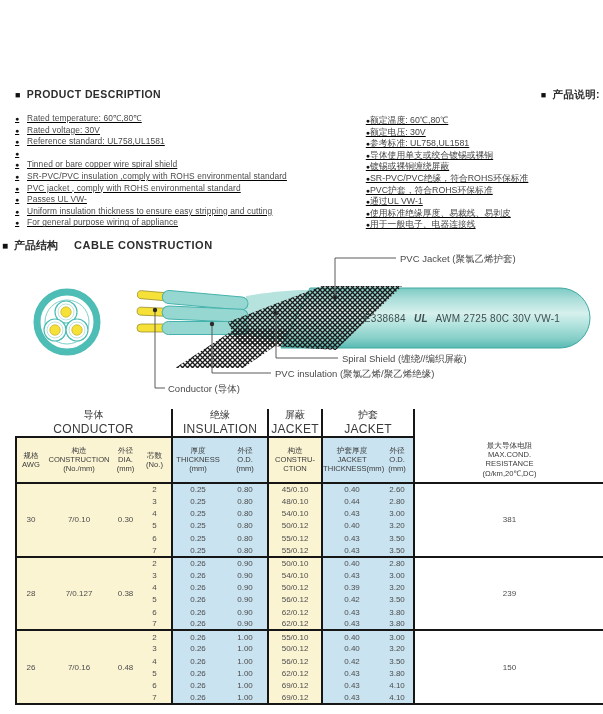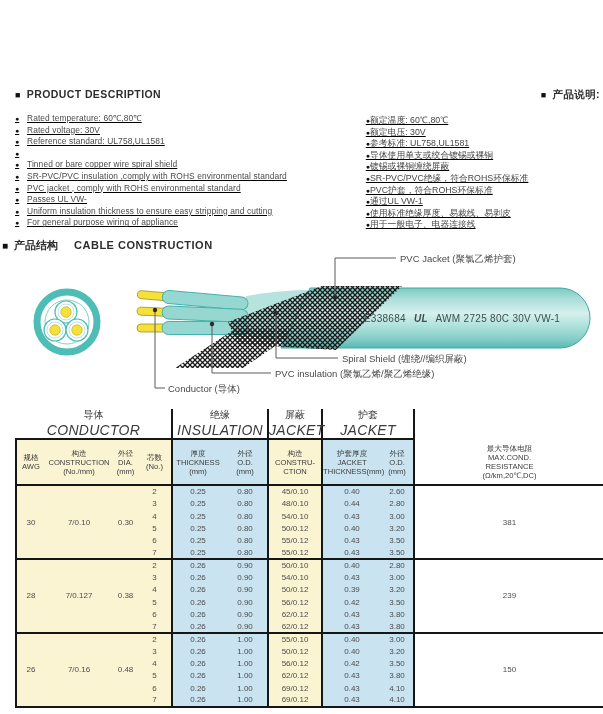--- a/index.html
+++ b/index.html
@@ -24,21 +24,21 @@
   
   .diagram { position:absolute; left:0; top:240px; width:603px; height:165px; }
   
   .spec-table-wrap { position:absolute; left:15px; top:409px; }
   table.spec { border-collapse:collapse; table-layout:fixed; width:588px; }
   table.spec th, table.spec td { padding:0; font-weight:normal; text-align:center; vertical-align:middle; }
   table.spec thead tr.r1 { height:27px; }
   table.spec thead tr.r2 { height:46px; }
   table.spec tbody tr { height:12.3px; }
   .gh .hcn { font-size:10px; color:#353535; line-height:1.25; }
-  .gh .hen { font-size:14px; color:#3a3a3a; letter-spacing:0.3px; line-height:1.2;font-style:italic; }
+  .gh .hen { font-size:12px; color:#3a3a3a; letter-spacing:0.3px; line-height:1.2; }
   .r2 th .hl { font-size:7.6px; color:#3b3b3b; line-height:1.2; }
   table.spec tbody td { font-size:8px; color:#4d4d4d; }
   .cream { background:var(--cream); }
   .blue  { background:var(--blue); }
   .vb  { border-left:2px solid var(--bline); }
   .bl0 { border-left:2px solid var(--bline); }
   .gb  { border-bottom:2px solid var(--bline); }
   td.res { padding-right:58px; }
 </style>
 </head>

